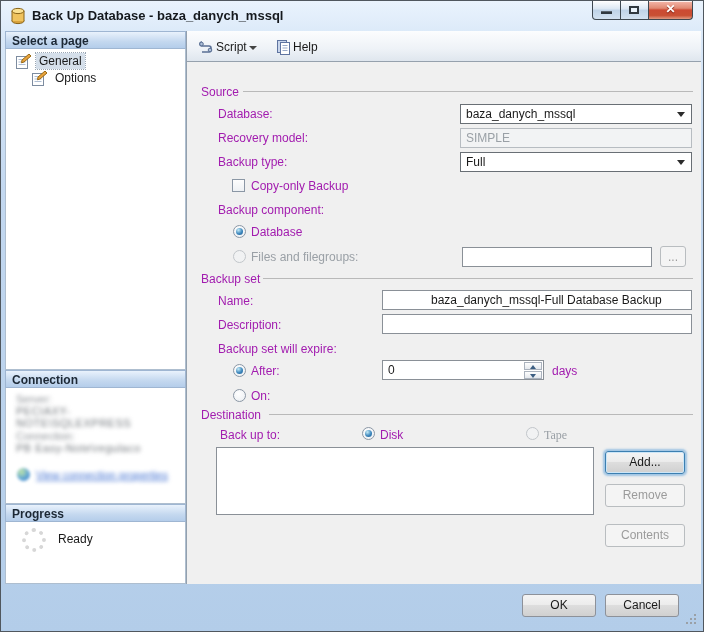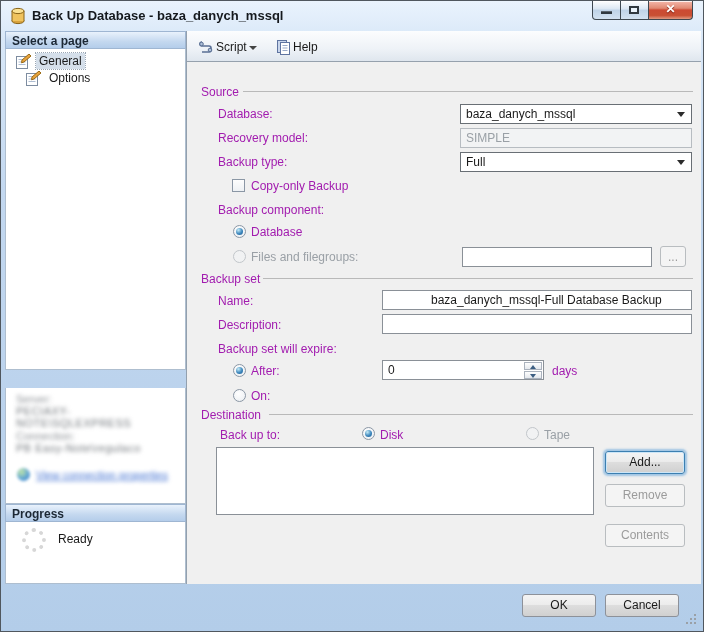--- a/index.html
+++ b/index.html
@@ -138,34 +138,35 @@
           <svg width="16" height="15" viewBox="0 0 16 15">
             <rect x="0.5" y="2.5" width="11" height="12" fill="#fff" stroke="#7d8ca0"></rect>
             <line x1="2.5" y1="5.5" x2="9.5" y2="5.5" stroke="#aebdd2"></line>
             <line x1="2.5" y1="8" x2="9.5" y2="8" stroke="#aebdd2"></line>
             <line x1="2.5" y1="10.5" x2="9.5" y2="10.5" stroke="#aebdd2"></line>
             <polygon points="6,6 13,0 15,2 8,8 5.5,8.8" fill="#e8a33d" stroke="#9a6a14"></polygon>
           </svg>
         </span>
         <span class="tree-label sel">General</span>
       </div>
-      <div class="tree-item" style="left:20px; top:21px;">
+      <div class="tree-item" style="left:26px; top:21px;">
         <span class="pg-icon">
           <svg width="16" height="15" viewBox="0 0 16 15">
             <rect x="0.5" y="2.5" width="11" height="12" fill="#fff" stroke="#7d8ca0"></rect>
             <line x1="2.5" y1="5.5" x2="9.5" y2="5.5" stroke="#aebdd2"></line>
             <line x1="2.5" y1="8" x2="9.5" y2="8" stroke="#aebdd2"></line>
             <line x1="2.5" y1="10.5" x2="9.5" y2="10.5" stroke="#aebdd2"></line>
             <polygon points="6,6 13,0 15,2 8,8 5.5,8.8" fill="#e8a33d" stroke="#9a6a14"></polygon>
           </svg>
         </span>
         <span class="tree-label">Options</span>
       </div>
     </div>
 
+    <div class="side-hdr" style="top:369px;">Connection</div>
     <div class="side-panel" style="top:387px; height:116px;">
       <div class="abs blur-sm" style="left:10px; top:5px;">Server:</div>
       <div class="abs blur-val" style="left:10px; top:17px;">PECIAXY-NOTE\SQLEXPRESS</div>
       <div class="abs blur-sm" style="left:10px; top:42px;">Connection:</div>
       <div class="abs blur-val" style="left:10px; top:54px;">PB Easy-Note\regulaco</div>
       <span class="link-ico" style="left:11px; top:80px;"></span>
       <div class="abs blur-link" style="left:30px; top:81px;">View connection properties</div>
     </div>
 
     <div class="side-hdr" style="top:503px;">Progress</div>
@@ -270,21 +271,21 @@
       <span class="radio" style="left:46px; top:327px;"></span>
       <div class="lbl" style="left:64px; top:327px;">On:</div>
 
       <div class="lbl" style="left:14px; top:346px;">Destination</div>
       <div class="grp-line" style="left:82px; top:352px; width:424px;"></div>
 
       <div class="lbl" style="left:33px; top:366px;">Back up to:</div>
       <span class="radio checked" style="left:175px; top:365px;"></span>
       <div class="lbl" style="left:193px; top:366px;text-align:center;">Disk</div>
       <span class="radio dis" style="left:339px; top:365px;"></span>
-      <div class="lbl dis" style="left:357px; top:366px;">Tape</div>
+      <div class="lbl dis" style="left:357px; top:366px;font-family:Liberation Serif, serif;">Tape</div>
 
       <div class="listbox" style="left:29px; top:385px; width:378px; height:68px;"></div>
 
       <div class="btn focus" style="left:418px; top:389px; width:80px; height:23px;">Add...</div>
       <div class="btn dis" style="left:418px; top:422px; width:80px; height:23px;">Remove</div>
       <div class="btn dis" style="left:418px; top:462px; width:80px; height:23px;">Contents</div>
     </div>
 
     <div class="btn" style="left:521px; top:593px; width:74px; height:23px;">OK</div>
     <div class="btn" style="left:604px; top:593px; width:74px; height:23px;">Cancel</div>

